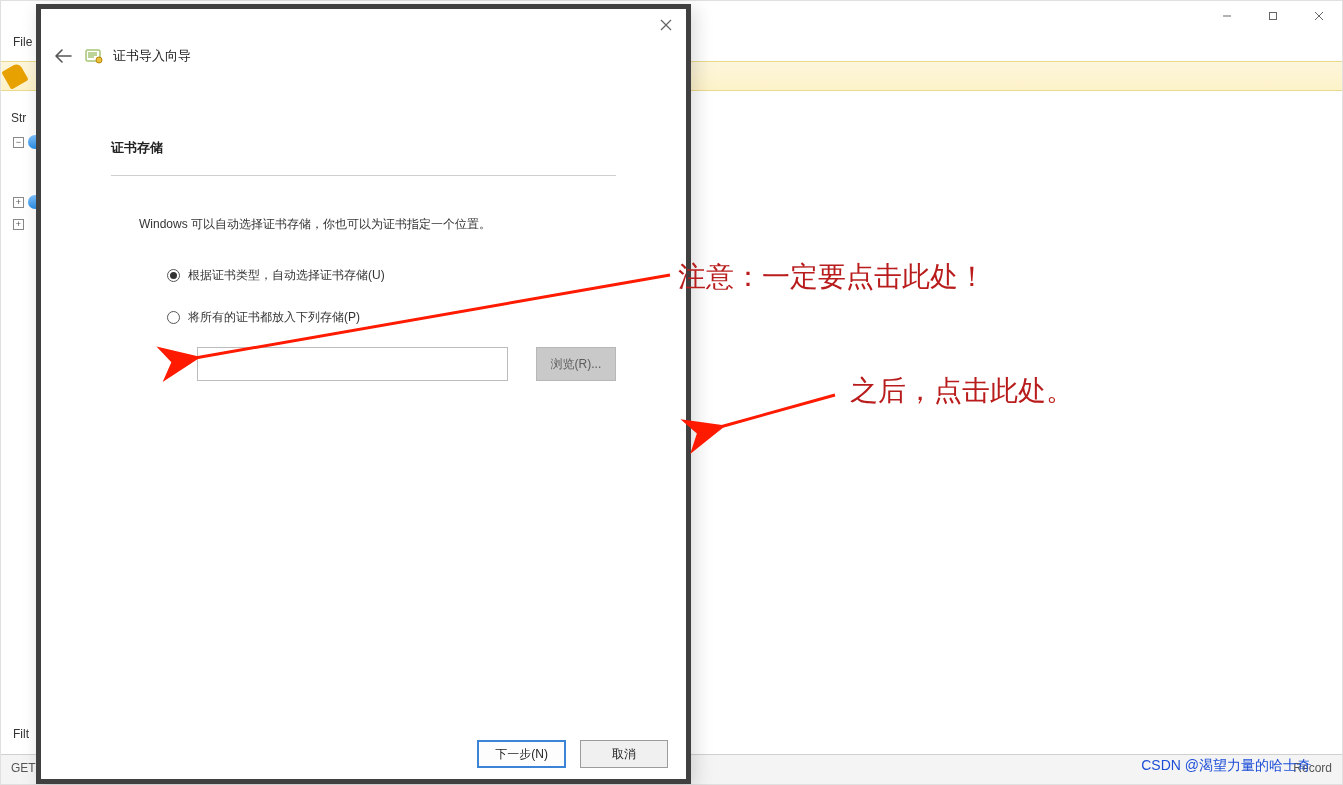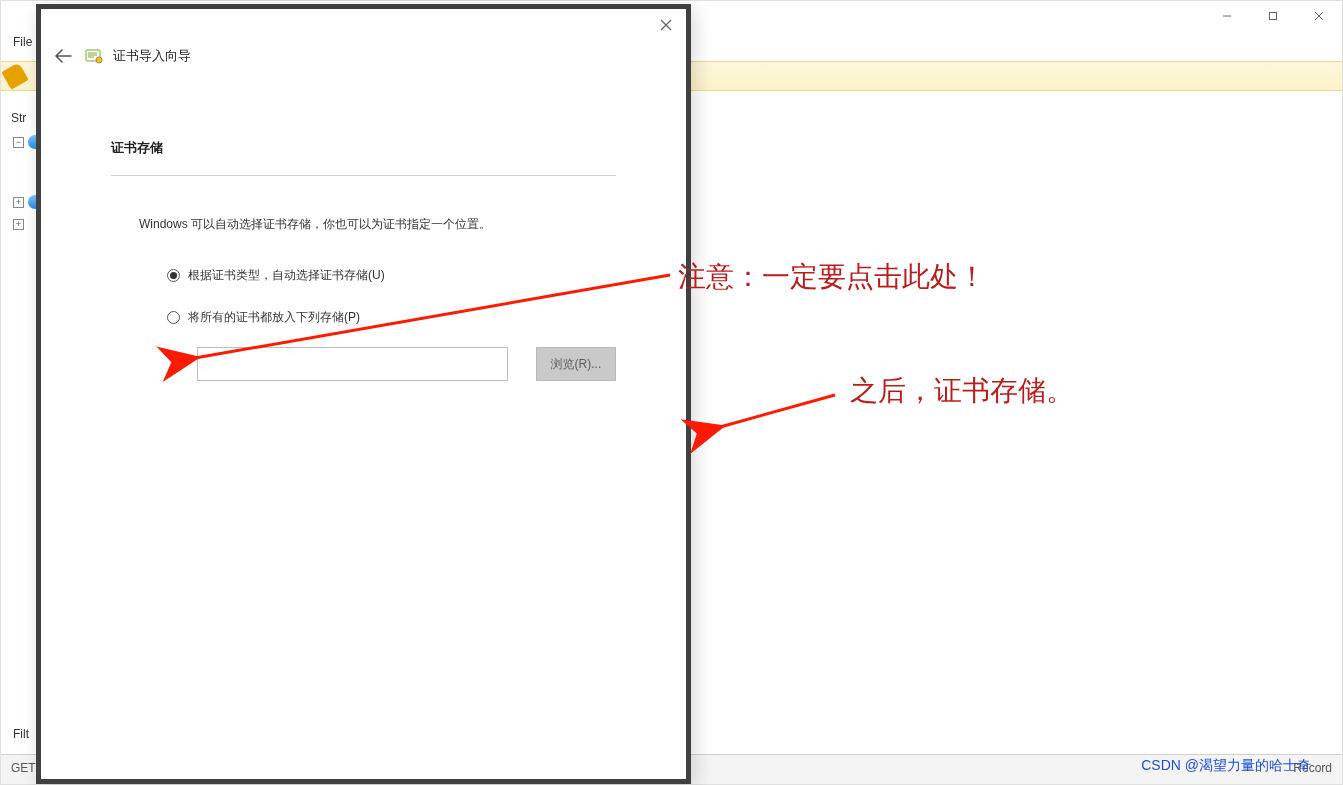--- a/index.html
+++ b/index.html
@@ -147,30 +147,38 @@
     <div class="store-block">
       <div class="store-row">
         <input class="store-input" disabled="" value="" style="">
         <button class="browse-btn">
           <span>浏览(R)...</span>
         </button>
       </div>
     </div>
   </div>
 
+  <div class="wizard-footer">
+    <button class="dlg-btn primary">
+      <span>下一步(N)</span>
+    </button>
+    <button class="dlg-btn">
+      <span>取消</span>
+    </button>
+  </div>
 </div>
 
 <svg class="annot-svg">
   <defs>
     <marker id="ah" markerWidth="16" markerHeight="12" refX="2" refY="6" orient="auto">
       <path d="M14 0 L0 6 L14 12 L10 6 Z" fill="#ff1a00"></path>
     </marker>
   </defs>
 
   <line x1="670" y1="275" x2="195" y2="358" stroke="#ff1a00" stroke-width="3" marker-end="url(#ah)"></line>
 
   <line x1="835" y1="395" x2="720" y2="427" stroke="#ff1a00" stroke-width="3" marker-end="url(#ah)"></line>
 </svg>
 
 <div class="annot-text" style="left:678px; top:258px;">注意：一定要点击此处！</div>
-<div class="annot-text" style="left:850px; top:372px;">之后，证书存储。</div>
+<div class="annot-text" style="left:850px; top:372px;">之后，点击此处。</div>
 
 <div class="watermark">CSDN @渴望力量的哈士奇</div>
 
 </body></html>

